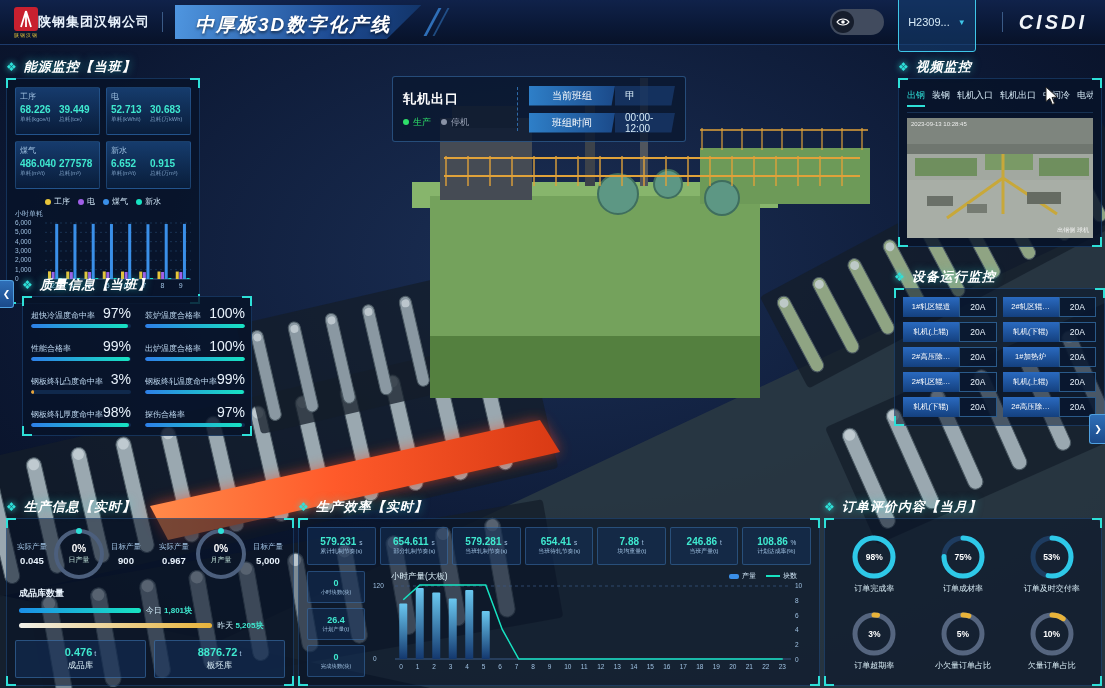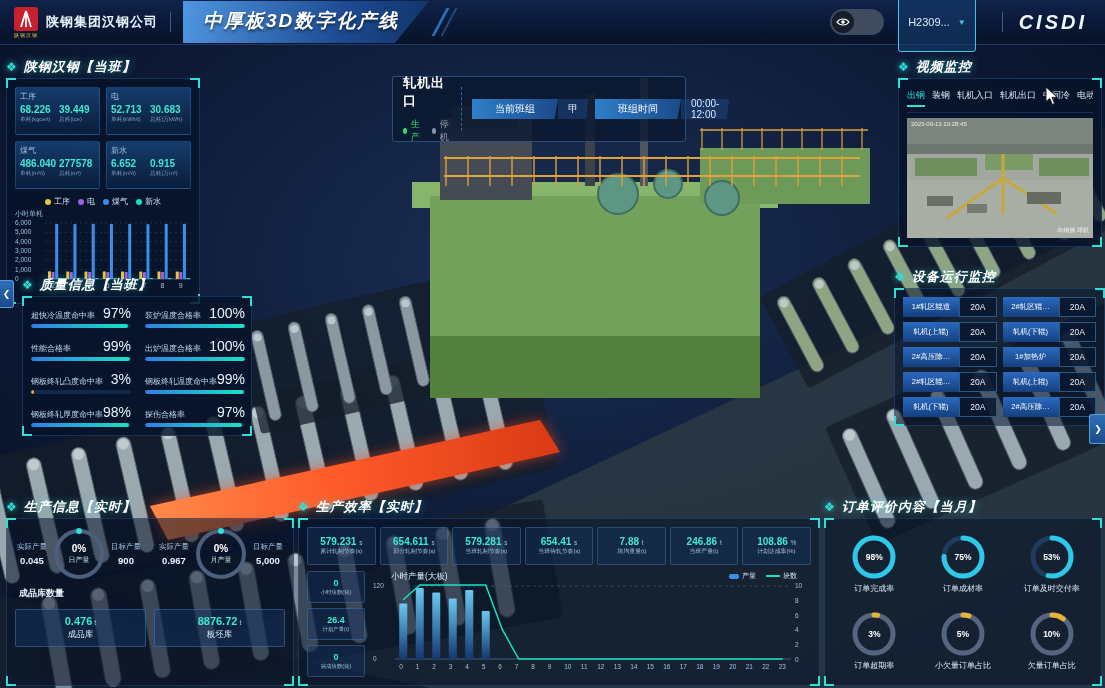--- a/index.html
+++ b/index.html
@@ -4,23 +4,23 @@
 <style>
   html,body{margin:0;padding:0;background:#04080f;}
   #stage{position:relative;width:1105px;height:688px;overflow:hidden;
     font-family:"Liberation Sans","DejaVu Sans",sans-serif;background:#070f22;user-select:none;}
   #scene{position:absolute;inset:0;}
   
   #topbar{position:absolute;left:0;top:0;width:1105px;height:44px;z-index:30;display:flex;align-items:center;
     background:linear-gradient(180deg,#10224a,#0a1836 60%,#081228);border-bottom:1px solid #1c3a6a;}
   .logo-box{margin-left:14px;display:flex;flex-direction:column;align-items:center;}
   .logo-cap{font-size:5px;color:#e8c53a;margin-top:1px;letter-spacing:1px;}
-  .company{margin-left:8px;font-size:13px;font-weight:bold;color:#e8f2fc;letter-spacing:1px;}
+  .company{font-size:13px;font-weight:bold;color:#e8f2fc;letter-spacing:1px;}
   .vsep{width:1px;height:20px;background:#3a5a86;margin:0 12px;}
-  .banner{position:relative;padding:7px 30px 9px 20px;background:linear-gradient(100deg,#4f96e0 0%,#1d4a92 65%,#123468 100%);
+  .banner{position:relative;padding:7px 30px 1px 20px;background:linear-gradient(100deg,#4f96e0 0%,#1d4a92 65%,#123468 100%);
     clip-path:polygon(0 0,100% 0,86% 100%,0 100%);color:#fff;font-style:italic;font-weight:900;font-size:19px;letter-spacing:2px;
     text-shadow:0 2px 3px rgba(0,0,0,.55);}
   .slash{width:3px;height:28px;background:#2f6fb8;transform:skewX(-28deg);margin-left:10px;}
   .slash.thin{width:2px;opacity:.6;margin-left:6px;}
   .grow{flex:1;}
   .toggle{width:54px;height:26px;border-radius:13px;background:#414b5e;position:relative;cursor:pointer;}
   .knob{position:absolute;left:2px;top:2px;width:22px;height:22px;border-radius:50%;background:#161d2c;
     display:flex;align-items:center;justify-content:center;}
   .dev-select{margin:0 14px;height:26px;border:1px solid #3fc6e8;border-radius:3px;background:rgba(20,60,110,.6);
     color:#d8ecf8;font-size:11px;display:flex;align-items:center;padding:16px 9px;gap:8px;cursor:pointer;}
@@ -66,21 +66,21 @@
   .q-fill{height:100%;border-radius:2px;background:linear-gradient(90deg,#2e7fe8,#17e3c2);}
   .q-fill.orange{background:#e8a43a;}
   
   #status{left:392px;top:76px;width:272px;height:64px;z-index:20;position:absolute;
     background:rgba(10,24,48,.8);border:1px solid rgba(70,140,210,.45);border-radius:3px;display:flex;align-items:center;padding:0 10px;}
   .st-left{width:104px;}
   .st-title{color:#fff;font-weight:bold;font-size:13px;letter-spacing:1px;}
   .st-legend{display:flex;gap:10px;margin-top:8px;font-size:9px;}
   .st-li{display:flex;align-items:center;gap:4px;}
   .st-divider{width:1px;height:44px;border-left:1px dashed #2e6aa8;margin:0 10px;}
-  .st-rows{flex:1;display:flex;flex-direction:row;gap:7px;}
+  .st-rows{flex:1;display:flex;flex-direction:column;gap:7px;}
   .st-row{display:flex;height:20px;}
   .st-key{background:linear-gradient(90deg,#2e7fc8,#1b4a8a);color:#fff;font-size:10px;display:flex;align-items:center;
     justify-content:center;width:86px;clip-path:polygon(0 0,100% 0,96% 100%,0 100%);}
   .st-val{background:rgba(30,70,130,.55);color:#d8ecf8;font-size:10px;display:flex;align-items:center;padding:0 10px;flex:1;
     clip-path:polygon(0 0,100% 0,94% 100%,0 100%);}
   
   #video{left:898px;top:56px;width:204px;}
   #video-tabs{display:flex;gap:7px;font-size:9px;color:#d8ecf8;padding:2px 0 5px 0;border-bottom:1px solid rgba(60,120,180,.3);white-space:nowrap;overflow:hidden;}
   .v-tab{cursor:pointer;padding-bottom:3px;flex:none;}
   .v-tab.active{color:#2ee0d8;border-bottom:2px solid #2ee0d8;}
@@ -392,21 +392,21 @@
       <div class="st-row">
         <span class="st-key">班组时间</span>
         <span class="st-val">00:00-12:00</span>
       </div>
     </div>
   </div>
 
   <section class="panel" id="energy">
     <div class="panel-title">
         <span class="diamond">❖</span>
-      <span>陕钢汉钢【当班】</span>
+      <span>能源监控【当班】</span>
       </div>
     <div class="panel-body">
         <i class="c tl"></i>
         <i class="c tr"></i>
         <i class="c bl"></i>
         <i class="c br"></i>
       <div id="energy-cards">
           <div class="e-card">
             <div class="e-name">工序</div>
             <div class="e-row">
@@ -760,20 +760,30 @@
                 <div class="r-pct">0%</div>
                 <div class="r-name">月产量</div>
               </div></div>
             <div class="g-col">
               <div class="g-lab">目标产量</div>
               <div class="g-val">5,000</div>
             </div>
           </div>
         </div>
       <div class="inv-title">成品库数量</div>
+      <div id="inv-bars">
+          <div class="inv-line">
+            <span class="inv-fill teal" style="width: 121.8px;"></span>
+            <span class="inv-cap"><span>今日 </span><b>1,801块</b></span>
+          </div>
+          <div class="inv-line">
+            <span class="inv-fill gold" style="width: 193.2px;"></span>
+            <span class="inv-cap"><span>昨天 </span><b>5,205块</b></span>
+          </div>
+        </div>
       <div id="pi-cards">
         <div class="pi-card">
           <div class="pi-v"><span>0.476</span><span class="unit">t</span></div>
           <div class="pi-l">成品库</div>
         </div>
         <div class="pi-card">
           <div class="pi-v"><span>8876.72</span><span class="unit">t</span></div>
           <div class="pi-l">板坯库</div>
         </div>
       </div>

